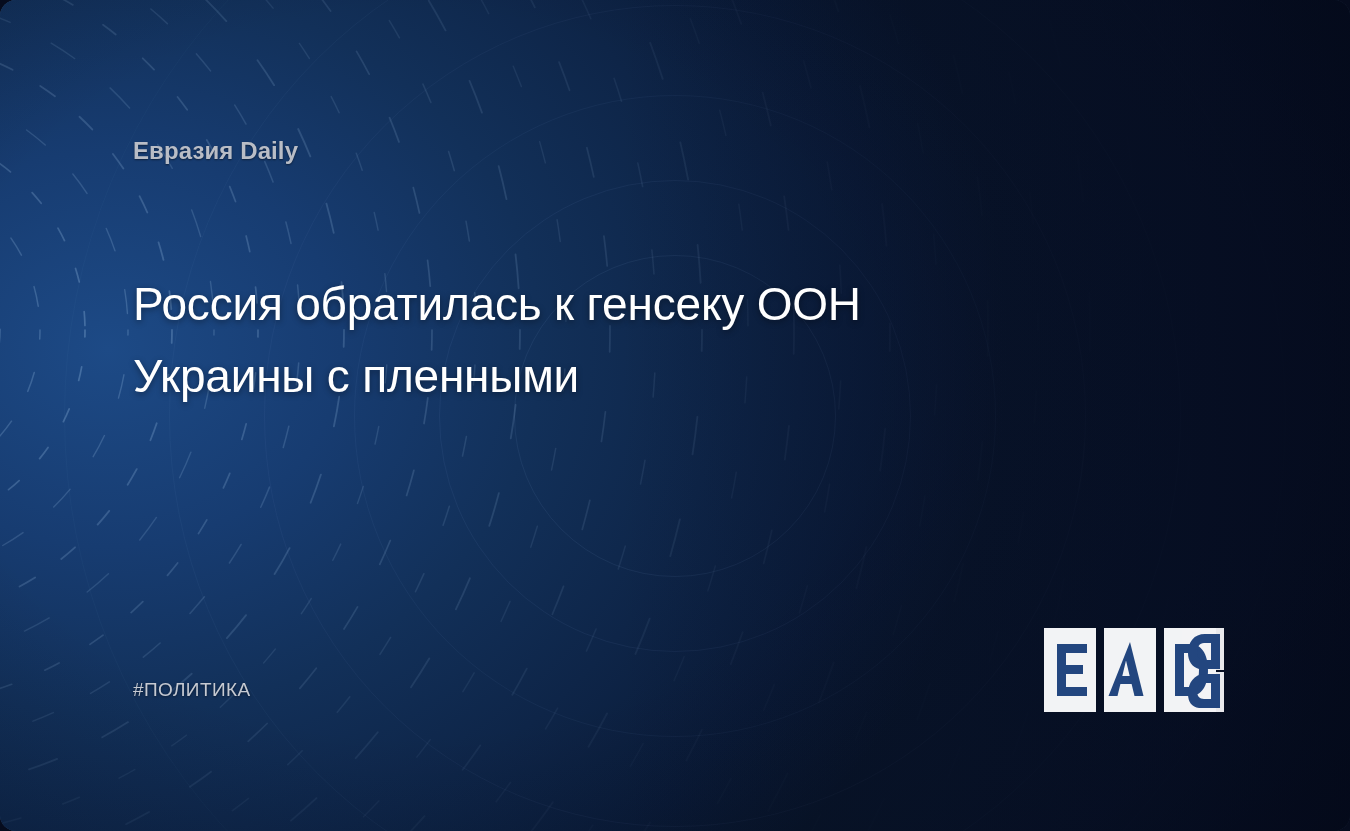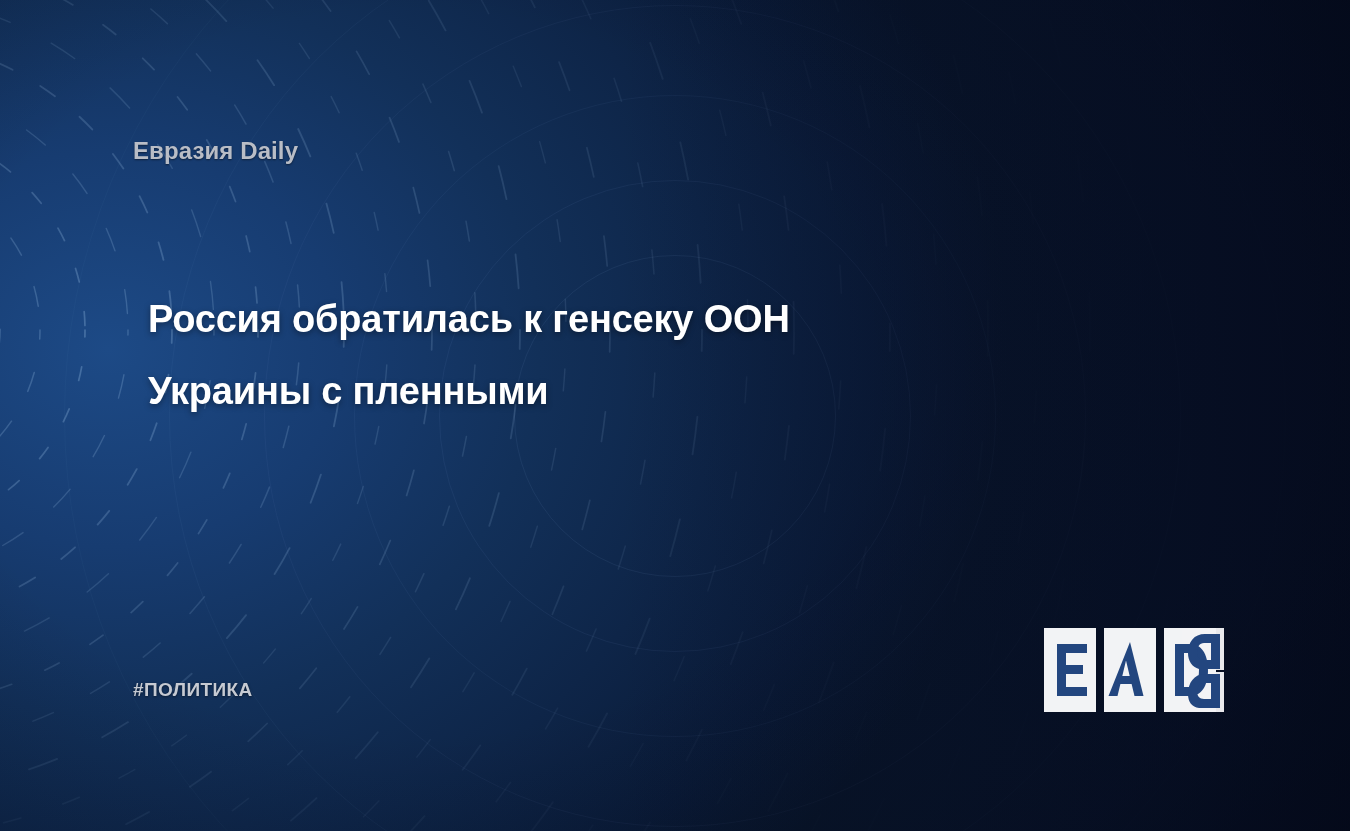--- a/index.html
+++ b/index.html
@@ -12,20 +12,21 @@
     font-family: "Liberation Sans", "DejaVu Sans", sans-serif;
   }
 
   .card {
     position: relative;
     width: 1350px;
     height: 831px;
     overflow: hidden;
     background: #404040;
     user-select: none;
+    border-radius: 16px;
   }
 
   
   .bg-base {
     position: absolute;
     inset: 0;
     background:
       radial-gradient(ellipse 900px 760px at 8% 42%,
                       #1d4a86 0%, #173c71 26%, #123059 48%,
                       #0e2548 68%, #0a1b38 86%, #081529 100%),
@@ -83,36 +84,36 @@
     color: #b9bdc6;
     text-shadow: 0 1px 2px rgba(0,0,0,.45);
     white-space: nowrap;
   }
 
   .headline {
     position: absolute;
     left: 133px;
     top: 268px;
     width: 960px;
-    margin: 15px;
-    font-size: 38px;
+    margin: 0;
+    font-size: 46px;
     line-height: 72px;
-    font-weight: 700;
+    font-weight: 400;
     color: #ffffff;
     letter-spacing: -0.2px;
     text-shadow: 0 2px 6px rgba(0,0,0,.40);
   }
   .headline .ln { display: block; white-space: nowrap; }
 
   .tag {
     position: absolute;
     left: 133px;
     top: 679px;
     font-size: 19px;
-    font-weight: 700;
+    font-weight: 400;
     letter-spacing: .4px;
     color: #c6cad2;
     text-shadow: 0 1px 3px rgba(0,0,0,.5);
     white-space: nowrap;
   }
 
   
   .logo {
     position: absolute;
     left: 1044px;

